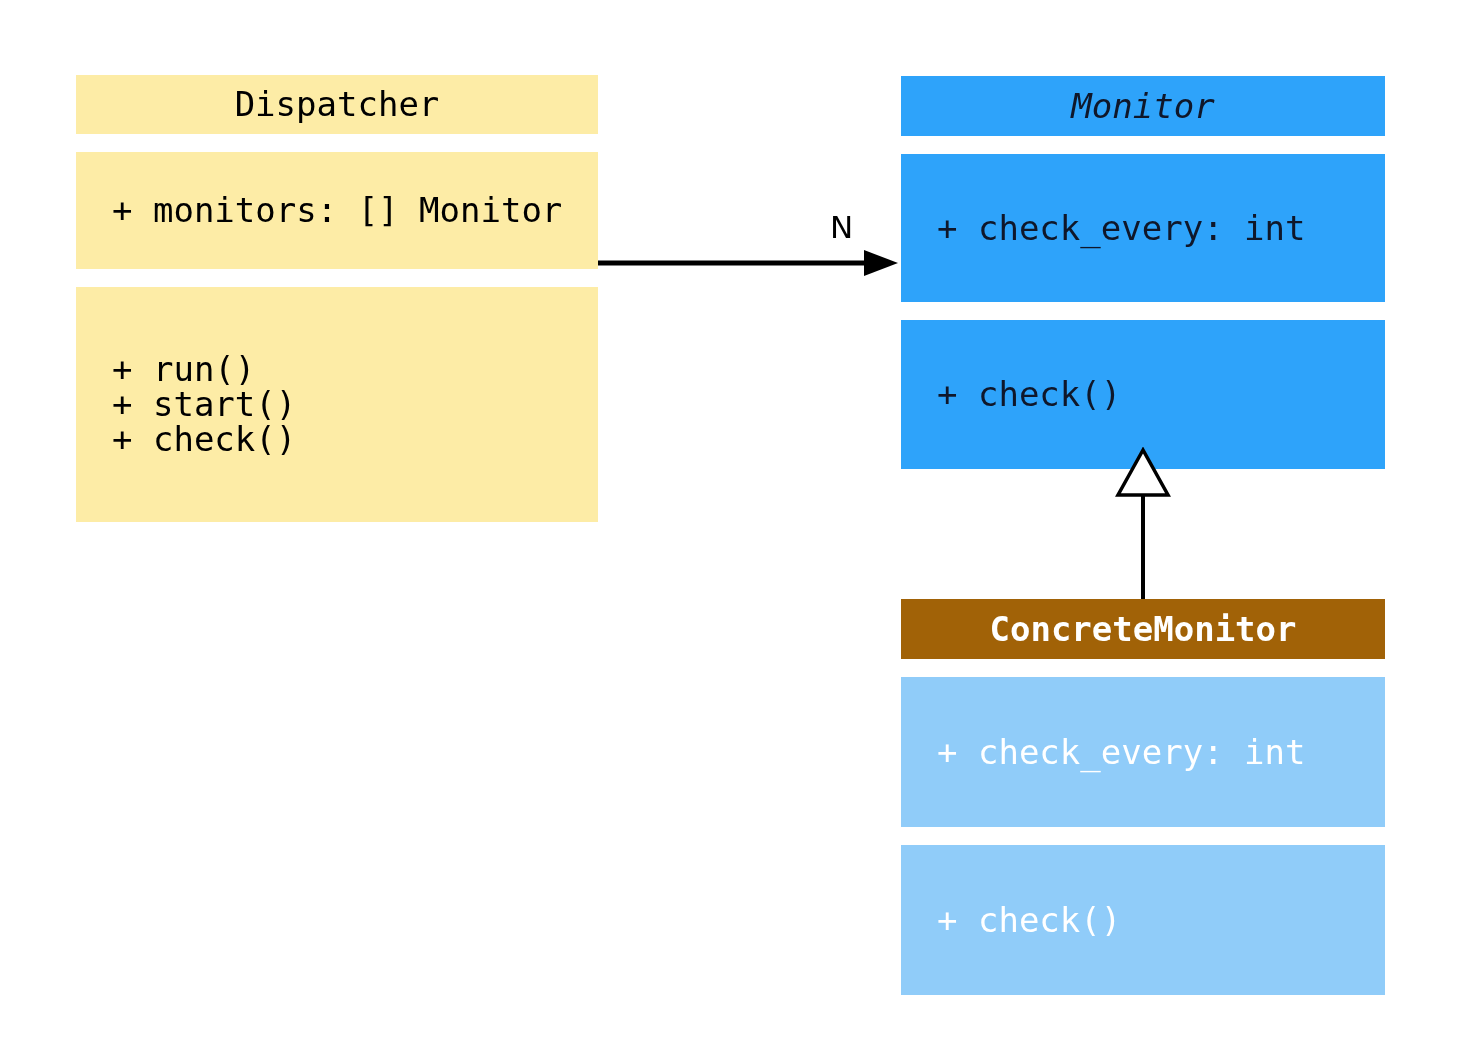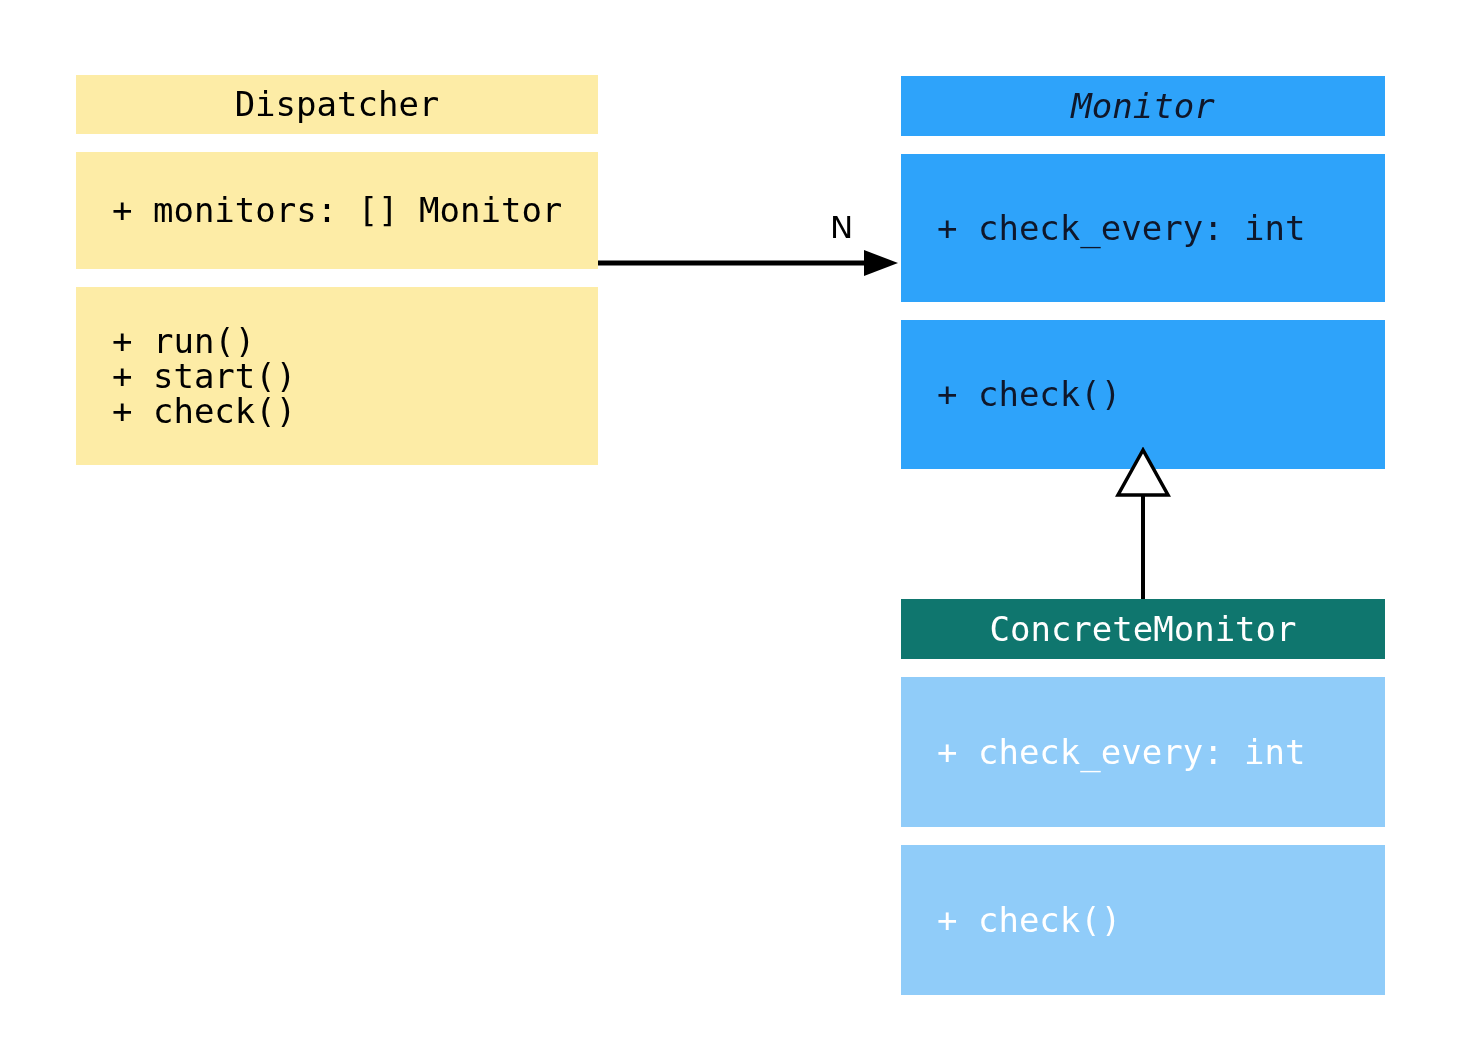--- a/index.html
+++ b/index.html
@@ -32,21 +32,21 @@
     justify-content: center;
   }
   .sec.attrs, .sec.methods { padding-left: 36px; }
   .line { white-space: pre; }
   .title-italic { font-style: italic; }
 
   
   .pos-dispatcher { left: 76px;  top: 75px;  width: 522px; }
   .pos-dispatcher .header  { height: 59px;  }
   .pos-dispatcher .attrs   { height: 117px; }
-  .pos-dispatcher .methods { height: 178px; }
+  .pos-dispatcher .methods { height: 235px; }
 
   .pos-monitor { left: 901px; top: 76px; width: 484px; }
   .pos-monitor .header  { height: 60px;  }
   .pos-monitor .attrs   { height: 148px; }
   .pos-monitor .methods { height: 149px; }
 
   .pos-concrete { left: 901px; top: 599px; width: 484px; }
   .pos-concrete .header  { height: 60px;  }
   .pos-concrete .attrs   { height: 150px; }
   .pos-concrete .methods { height: 150px; }
@@ -85,21 +85,21 @@
     </div>
     <div class="sec attrs" style="background-color: rgb(46, 163, 250);">
       <div class="line">+ check_every: int</div>
     </div>
     <div class="sec methods" style="background-color: rgb(46, 163, 250);">
       <div class="line">+ check()</div>
     </div>
   </div>
 
   <div class="uml-class pos-concrete" style="color: rgb(255, 255, 255);">
-    <div class="sec header" style="background-color: #0f766e;">
+    <div class="sec header" style="background-color: #a16207; font-weight: bold;">
       <span>ConcreteMonitor</span>
     </div>
     <div class="sec attrs" style="background-color: rgb(144, 204, 249);">
       <div class="line">+ check_every: int</div>
     </div>
     <div class="sec methods" style="background-color: rgb(144, 204, 249);">
       <div class="line">+ check()</div>
     </div>
   </div>
 

